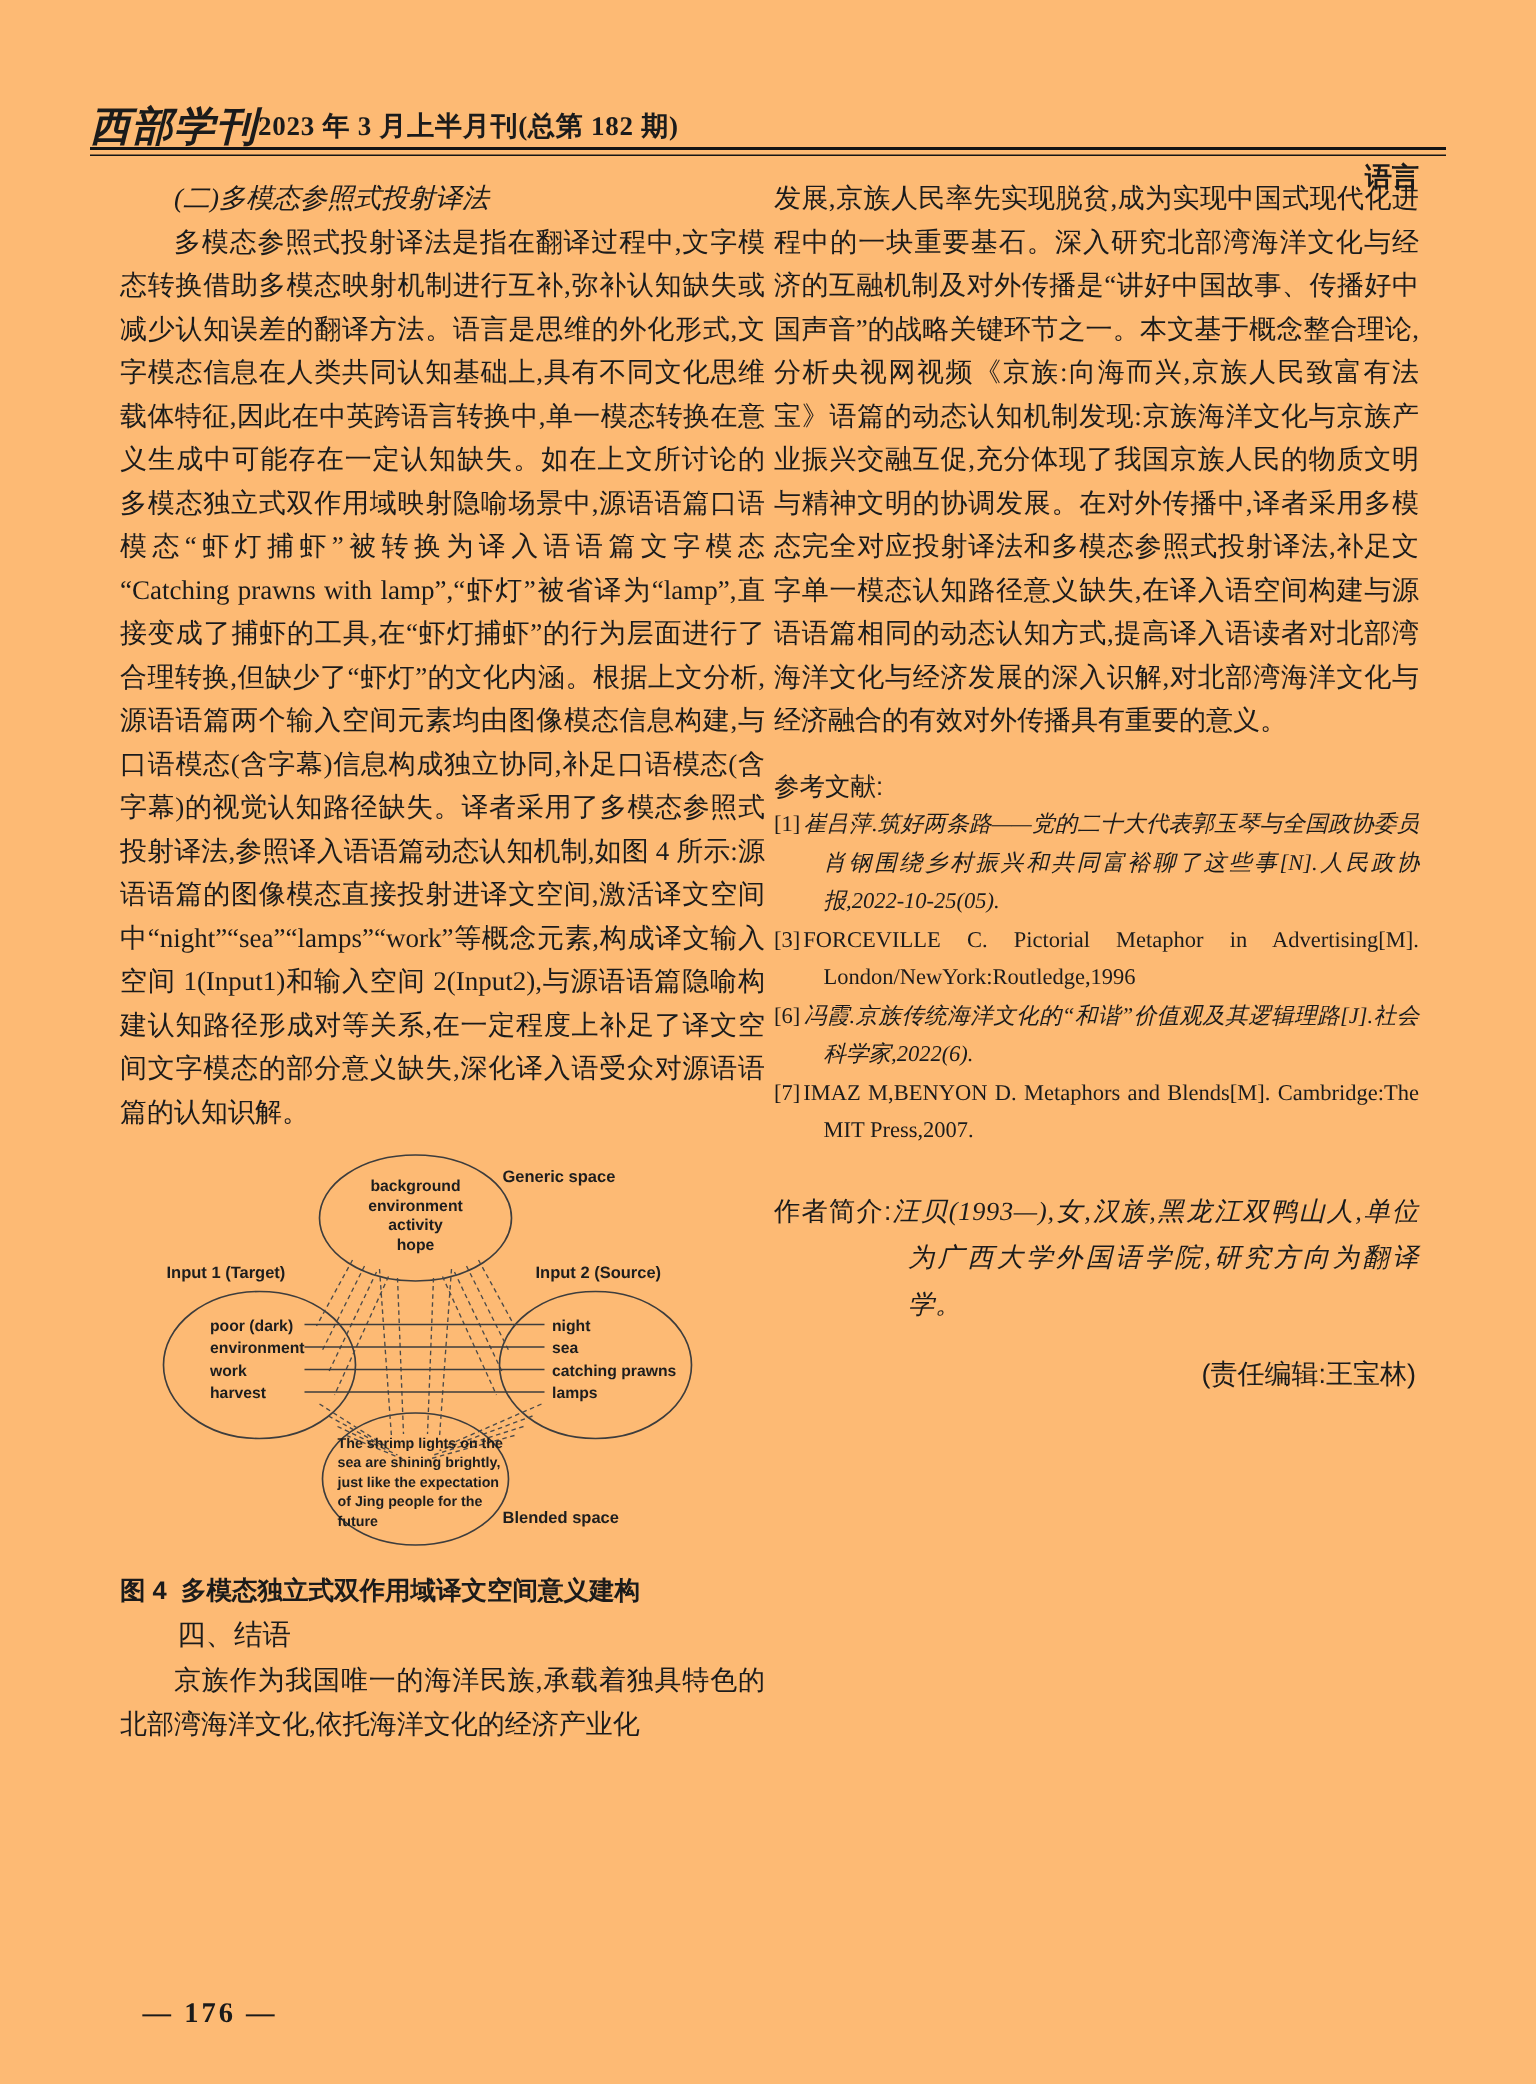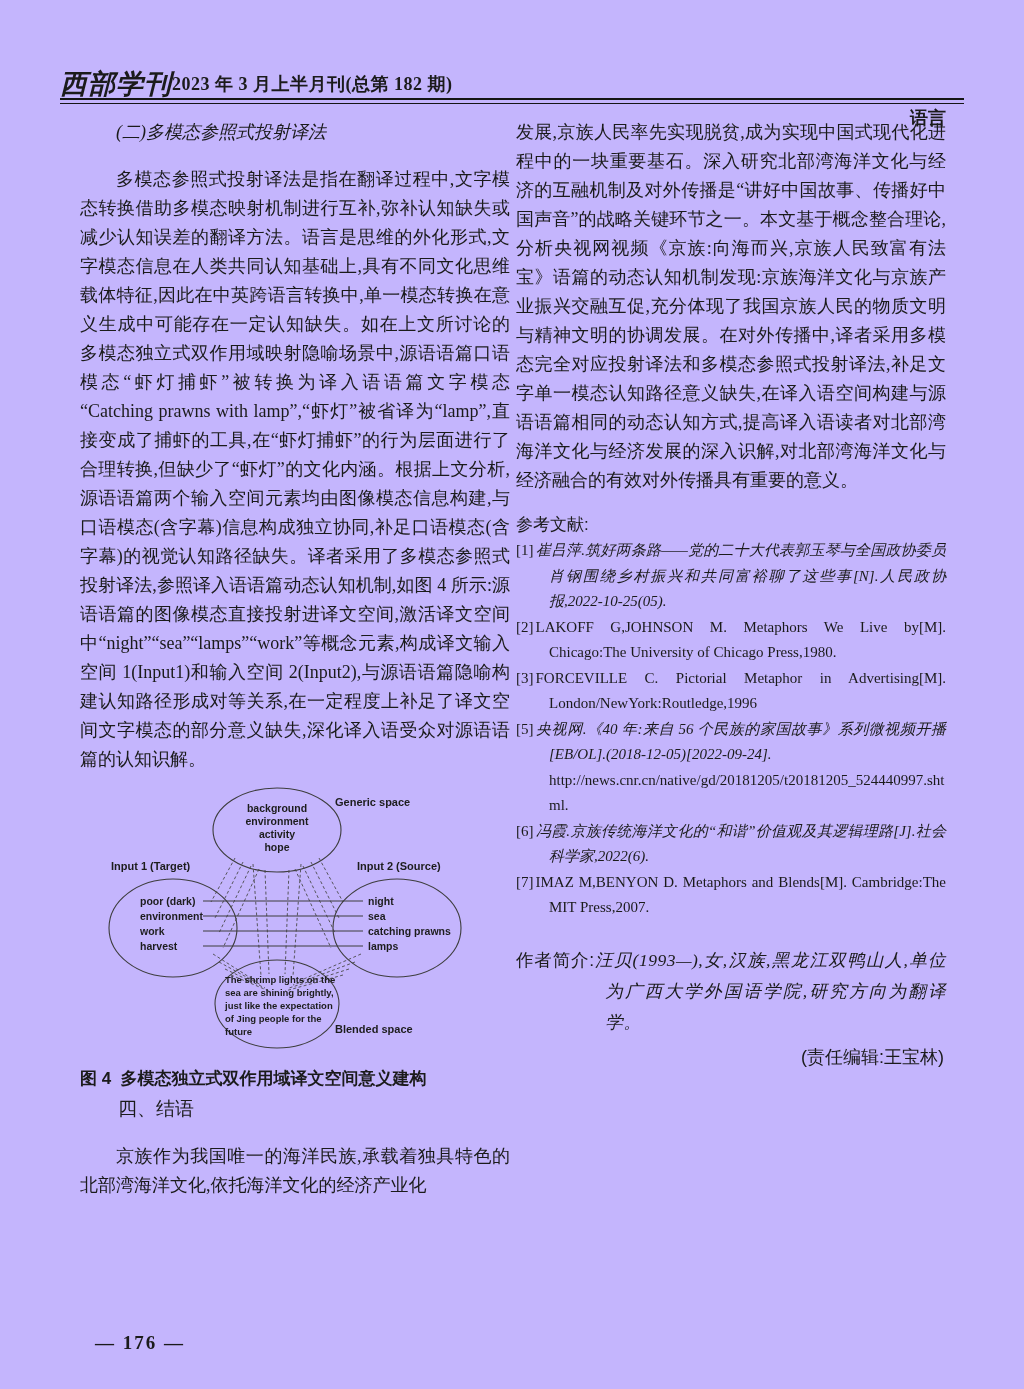--- a/index.html
+++ b/index.html
@@ -2,21 +2,21 @@
 <html lang="zh"><head>
 <meta charset="utf-8">
 <style>
   html,body{margin:0;padding:0;}
   body{
     width:1024px;height:1389px;position:relative;
     background:#ffffff;color:#1b1b1b;
     font-family:"Liberation Serif","DejaVu Serif",serif;
     overflow:hidden;
   }
-  .page{position:absolute;inset:0;background:#c4b5fd;}
+  .page{position:absolute;inset:0;background:#fdba74;}
 
   
   .header{position:absolute;left:60px;right:60px;top:66px;height:30px;}
   .logo{
     font-family:"DejaVu Serif","Liberation Serif",serif;
     font-weight:bold;font-style:italic;font-size:27px;letter-spacing:1px;
     vertical-align:middle;
   }
   .issue{
     font-weight:bold;font-size:18px;vertical-align:middle;letter-spacing:.5px;
@@ -26,21 +26,21 @@
   }
   .double-rule{
     position:absolute;left:60px;right:60px;top:98px;height:3px;
     border-top:2.5px solid #151515;border-bottom:1px solid #151515;
   }
 
   
   .col{position:absolute;top:118px;width:430px;font-size:18px;line-height:29px;text-align:justify;}
   .col-left{left:80px;}
   .col-right{left:516px;}
-  .indent{text-indent:2em;margin-top:18px;}
+  .indent{text-indent:2em;}
   .no-indent{text-indent:0;}
   p{margin:0;}
 
   .kai{font-style:italic;}            
   .hei{font-family:"Liberation Sans","DejaVu Sans",sans-serif;font-weight:normal;font-style:normal;}
 
   .subsection-heading{text-indent:2em;font-size:18px;line-height:29px;font-style:italic;}
   .conclusion-heading{font-size:19px;line-height:30px;padding-left:2em;margin-top:2px;}
 
   
@@ -59,21 +59,21 @@
   .refs-heading{font-size:17px;line-height:27px;margin-top:16px;}
   .ref{font-size:15px;line-height:25.5px;padding-left:2.2em;text-indent:-2.2em;text-align:justify;}
   .ref .ref-num{font-style:normal;margin-right:2px;}
   .ref.en{font-style:normal;}
   .ref .url{font-style:normal;word-break:break-all;}
 
   
   .author-block{margin-top:24px;font-size:17.5px;line-height:31px;
     padding-left:5.1em;text-indent:-5.1em;text-align:justify;letter-spacing:.5px;}
   .author-label{letter-spacing:0;}
-  .editor-line{margin-top:4px;text-align:right;font-size:18px;line-height:30px;padding-right:2px;}
+  .editor-line{margin-top:16px;text-align:right;font-size:18px;line-height:30px;padding-right:2px;}
 
   
   .footer{position:absolute;left:95px;top:1294px;font-weight:bold;font-size:19px;letter-spacing:2px;margin-top:38px;}
 </style>
 </head>
 <body>
 
 <div class="page">
 
   <div class="header">
@@ -160,28 +160,21 @@
 
   <div class="col col-right">
     <p class="no-indent">发展,京族人民率先实现脱贫,成为实现中国式现代化进程中的一块重要基石。深入研究北部湾海洋文化与经济的互融机制及对外传播是“讲好中国故事、传播好中国声音”的战略关键环节之一。本文基于概念整合理论,分析央视网视频《京族:向海而兴,京族人民致富有法宝》语篇的动态认知机制发现:京族海洋文化与京族产业振兴交融互促,充分体现了我国京族人民的物质文明与精神文明的协调发展。在对外传播中,译者采用多模态完全对应投射译法和多模态参照式投射译法,补足文字单一模态认知路径意义缺失,在译入语空间构建与源语语篇相同的动态认知方式,提高译入语读者对北部湾海洋文化与经济发展的深入识解,对北部湾海洋文化与经济融合的有效对外传播具有重要的意义。</p>
 
     <p class="refs-heading hei">参考文献:</p>
 
     <div class="ref kai">
       <span class="ref-num">[1]</span><span>崔吕萍.筑好两条路——党的二十大代表郭玉琴与全国政协委员肖钢围绕乡村振兴和共同富裕聊了这些事[N].人民政协报,2022-10-25(05).</span>
     </div>
     <div class="ref en">
-      <span class="ref-num">[2]</span><span>LAKOFF G,JOHNSON M. Metaphors We Live by[M]. Chicago:The University of Chicago Press,1980.</span>
-    </div>
-    <div class="ref en">
       <span class="ref-num">[3]</span><span>FORCEVILLE C. Pictorial Metaphor in Advertising[M]. London/NewYork:Routledge,1996</span>
-    </div>
-    <div class="ref kai">
-      <span class="ref-num">[5]</span><span>央视网.《40 年:来自 56 个民族的家国故事》系列微视频开播[EB/OL].(2018-12-05)[2022-09-24].</span><br>
-      <span class="url">http://news.cnr.cn/native/gd/20181205/t20181205_524440997.shtml.</span>
     </div>
     <div class="ref kai">
       <span class="ref-num">[6]</span><span>冯霞.京族传统海洋文化的“和谐”价值观及其逻辑理路[J].社会科学家,2022(6).</span>
     </div>
     <div class="ref en">
       <span class="ref-num">[7]</span><span>IMAZ M,BENYON D. Metaphors and Blends[M]. Cambridge:The MIT Press,2007.</span>
     </div>
 
     <div class="author-block">
       <span class="author-label hei">作者简介:</span><span class="kai">汪贝(1993—),女,汉族,黑龙江双鸭山人,单位为广西大学外国语学院,研究方向为翻译学。</span>

